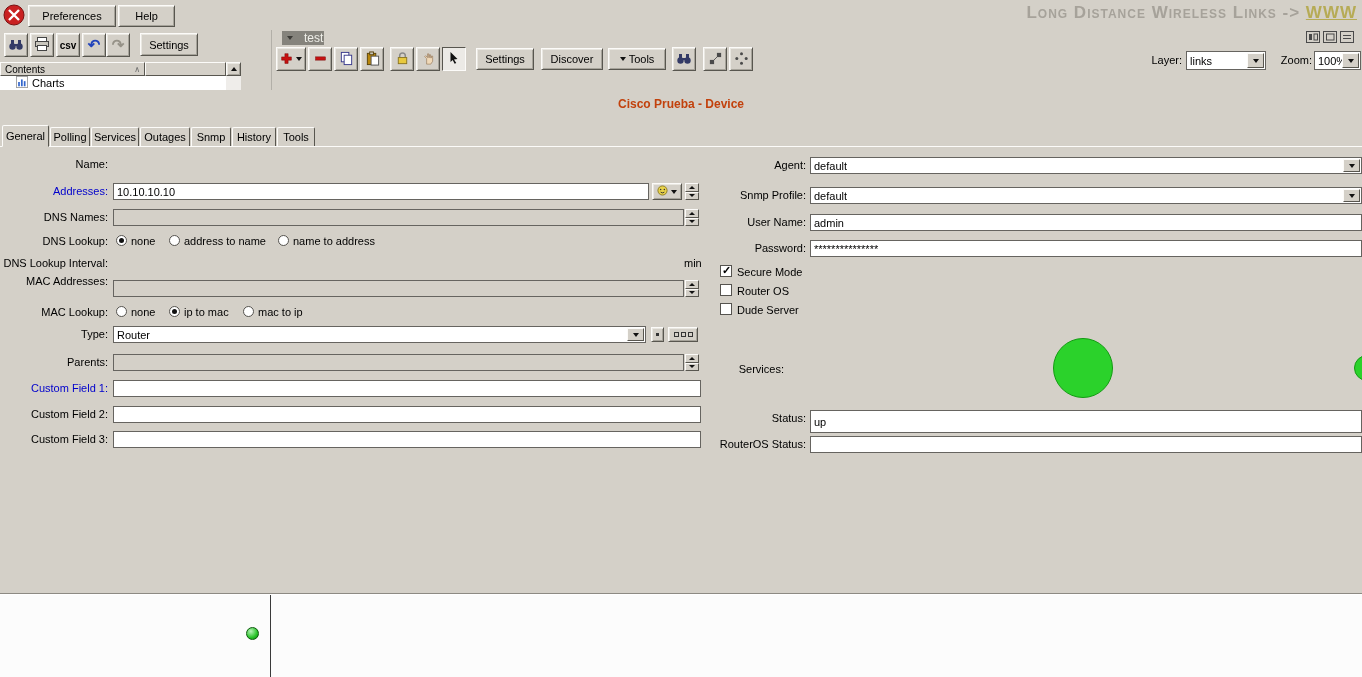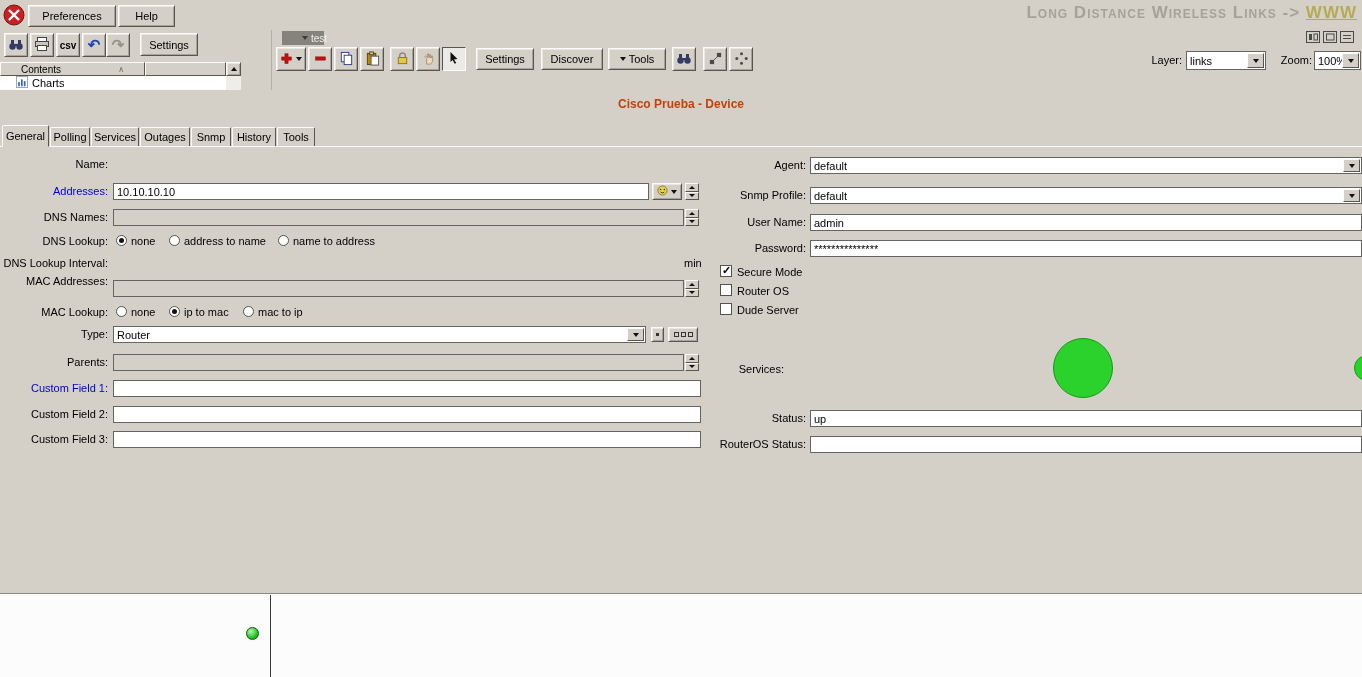--- a/index.html
+++ b/index.html
@@ -43,21 +43,21 @@
   .tab.active{top:125px;height:22px;z-index:4;}
   .banner{position:absolute;right:5px;top:3px;font-size:17px;font-weight:bold;
           font-variant:small-caps;letter-spacing:1px;color:#a6a29a;
           text-shadow:1px 1px 0 #ecead
 
 e4;}
   .banner .www{color:#b6ab55;text-decoration:underline;}
   .sel{background:#2f5fc4;color:#fff;padding:0 1px;}
   .hdr{position:absolute;box-sizing:border-box;background:#d4d0c8;border:1px solid;
        border-color:#fcfbf9 #58564f #58564f #fcfbf9;display:flex;align-items:center;
-       padding:0 20px;font-size:10px;}
+       padding:0 4px;font-size:10px;}
 </style>
 </head>
 <body>
 
 <div id="root">
 
   <div class="abs chrome" style="left:0;top:0;width:1362px;height:90px;"></div>
   <div class="abs" style="left:271px;top:30px;width:1px;height:60px;background:#b2afa8;"></div>
 
   <div class="banner">
@@ -105,21 +105,21 @@
     <span style="color:#2244bb;font-size:15px;font-weight:bold;">↶</span>
   </div>
   <div class="btn" style="left:106px;top:33px;width:24px;height:24px;">
     <span style="color:#969288;font-size:15px;font-weight:bold;">↷</span>
   </div>
   <div class="btn" style="left:140px;top:33px;width:58px;height:23px;">
     <span>Settings</span>
   </div>
 
   <div class="abs" style="left:282px;top:31px;width:42px;height:14px;background:#85837c;color:#efefe9;
-       display:flex;align-items:center;gap:3px;padding:0 20px;font-size:10px;">
+       display:flex;align-items:center;gap:11px;padding:0 5px;font-size:12px;">
     <span class="tri-down" style="border-top-color:#3c3b37;"></span>
     <span>test</span>
   </div>
 
   <div class="abs" style="left:1306px;top:31px;width:52px;height:12px;">
     <svg width="52" height="12" viewBox="0 0 52 12">
       <rect x="0.5" y="0.5" width="13" height="11" fill="none" stroke="#4a4a4a"></rect>
       <rect x="3" y="3" width="3" height="6" fill="#4a4a4a"></rect>
       <rect x="8" y="3" width="3.5" height="6" fill="none" stroke="#4a4a4a"></rect>
       <rect x="17.5" y="0.5" width="13" height="11" fill="none" stroke="#4a4a4a"></rect>
@@ -437,21 +437,21 @@
   <div class="check" style="left:720px;top:284px;"></div>
   <div class="abs" style="left:737px;top:285px;">Router OS</div>
   <div class="check" style="left:720px;top:303px;"></div>
   <div class="abs" style="left:737px;top:304px;">Dude Server</div>
 
   <div class="abs" style="left:1053px;top:338px;width:60px;height:60px;border-radius:50%;
        background:#2bd22b;border:1px solid #129b12;"></div>
   <div class="abs" style="left:1354px;top:355px;width:26px;height:26px;border-radius:50%;
        background:#2bd22b;border:1px solid #129b12;"></div>
 
-  <div class="tb" style="left:810px;top:410px;width:552px;height:17px;">
+  <div class="tb" style="left:810px;top:410px;width:552px;height:23px;">
     <span>up</span>
   </div>
   <div class="tb" style="left:810px;top:436px;width:552px;height:17px;">
     <span></span>
   </div>
 
   <div class="abs" style="left:0;top:595px;width:1362px;height:82px;background:#fcfcfc;"></div>
   <div class="abs" style="left:270px;top:595px;width:1px;height:82px;background:#3a3a3a;"></div>
   <div class="abs" style="left:246px;top:627px;width:13px;height:13px;border-radius:50%;
        background:radial-gradient(circle at 35% 30%, #b8f2b8, #28c428 60%, #0e7c0e);

